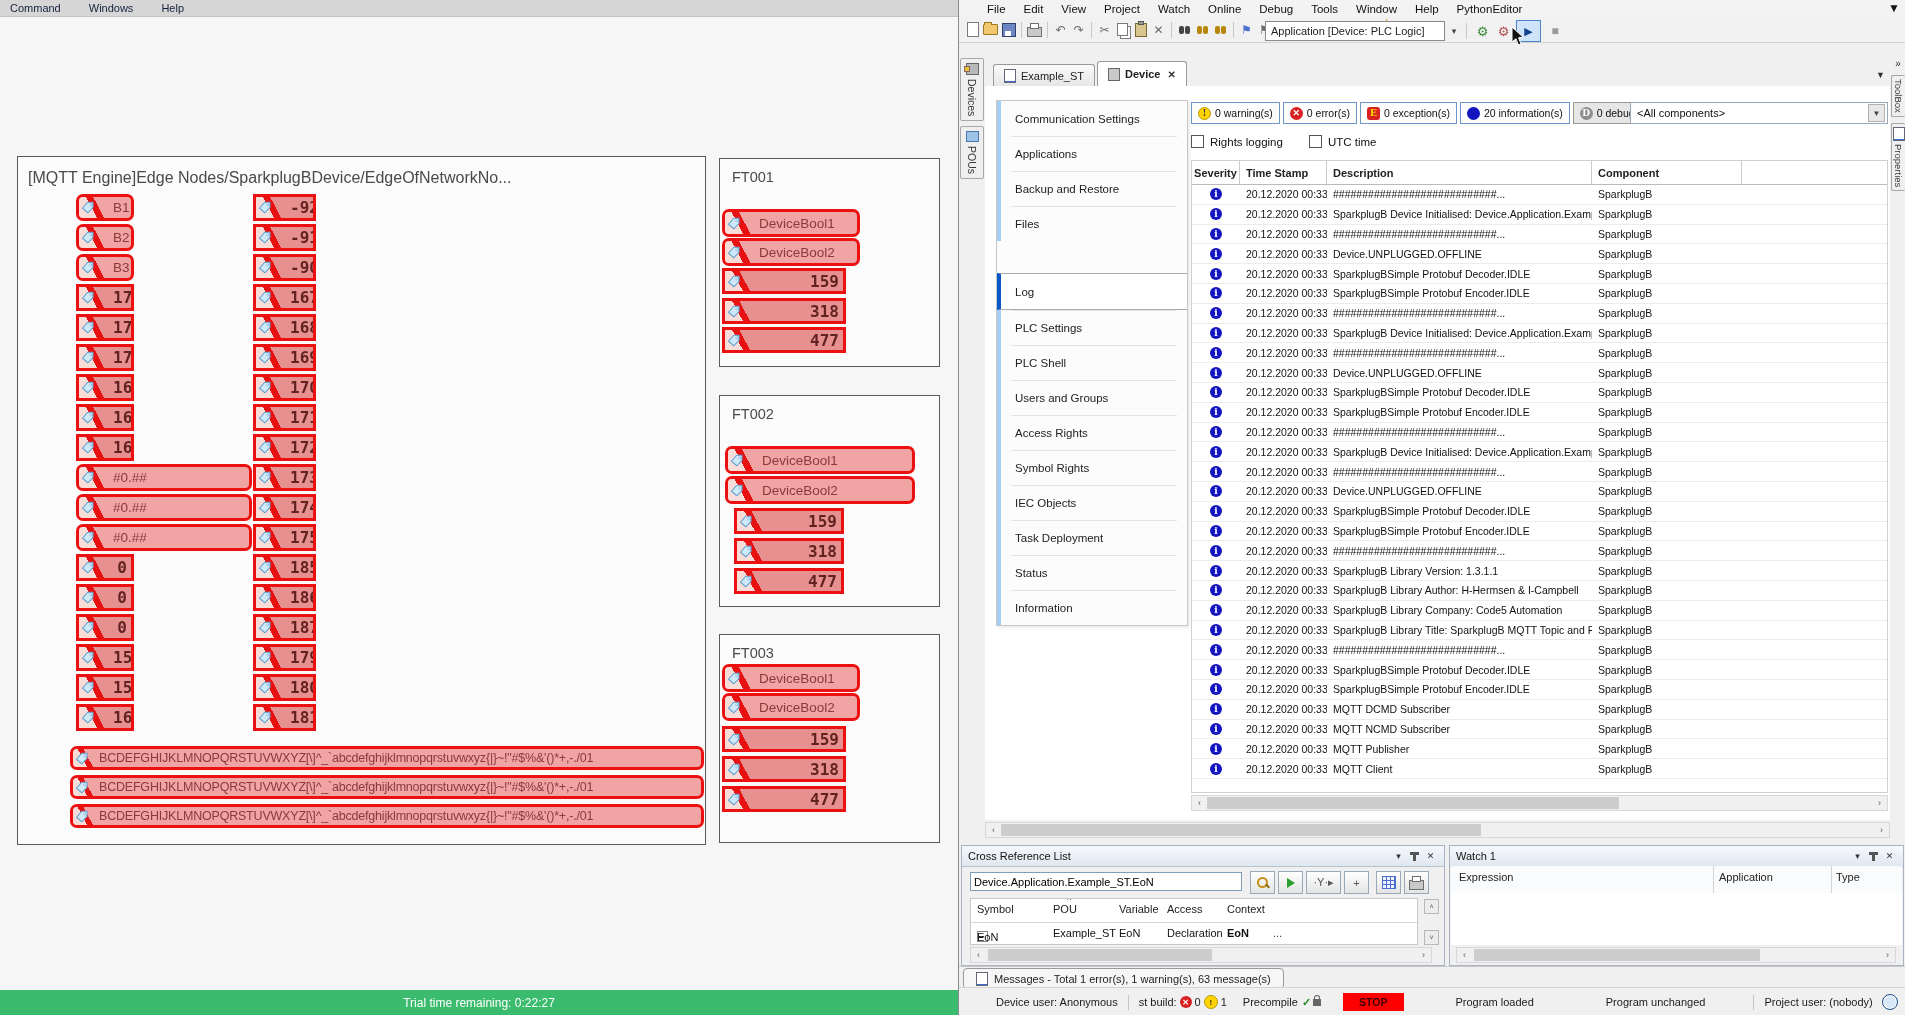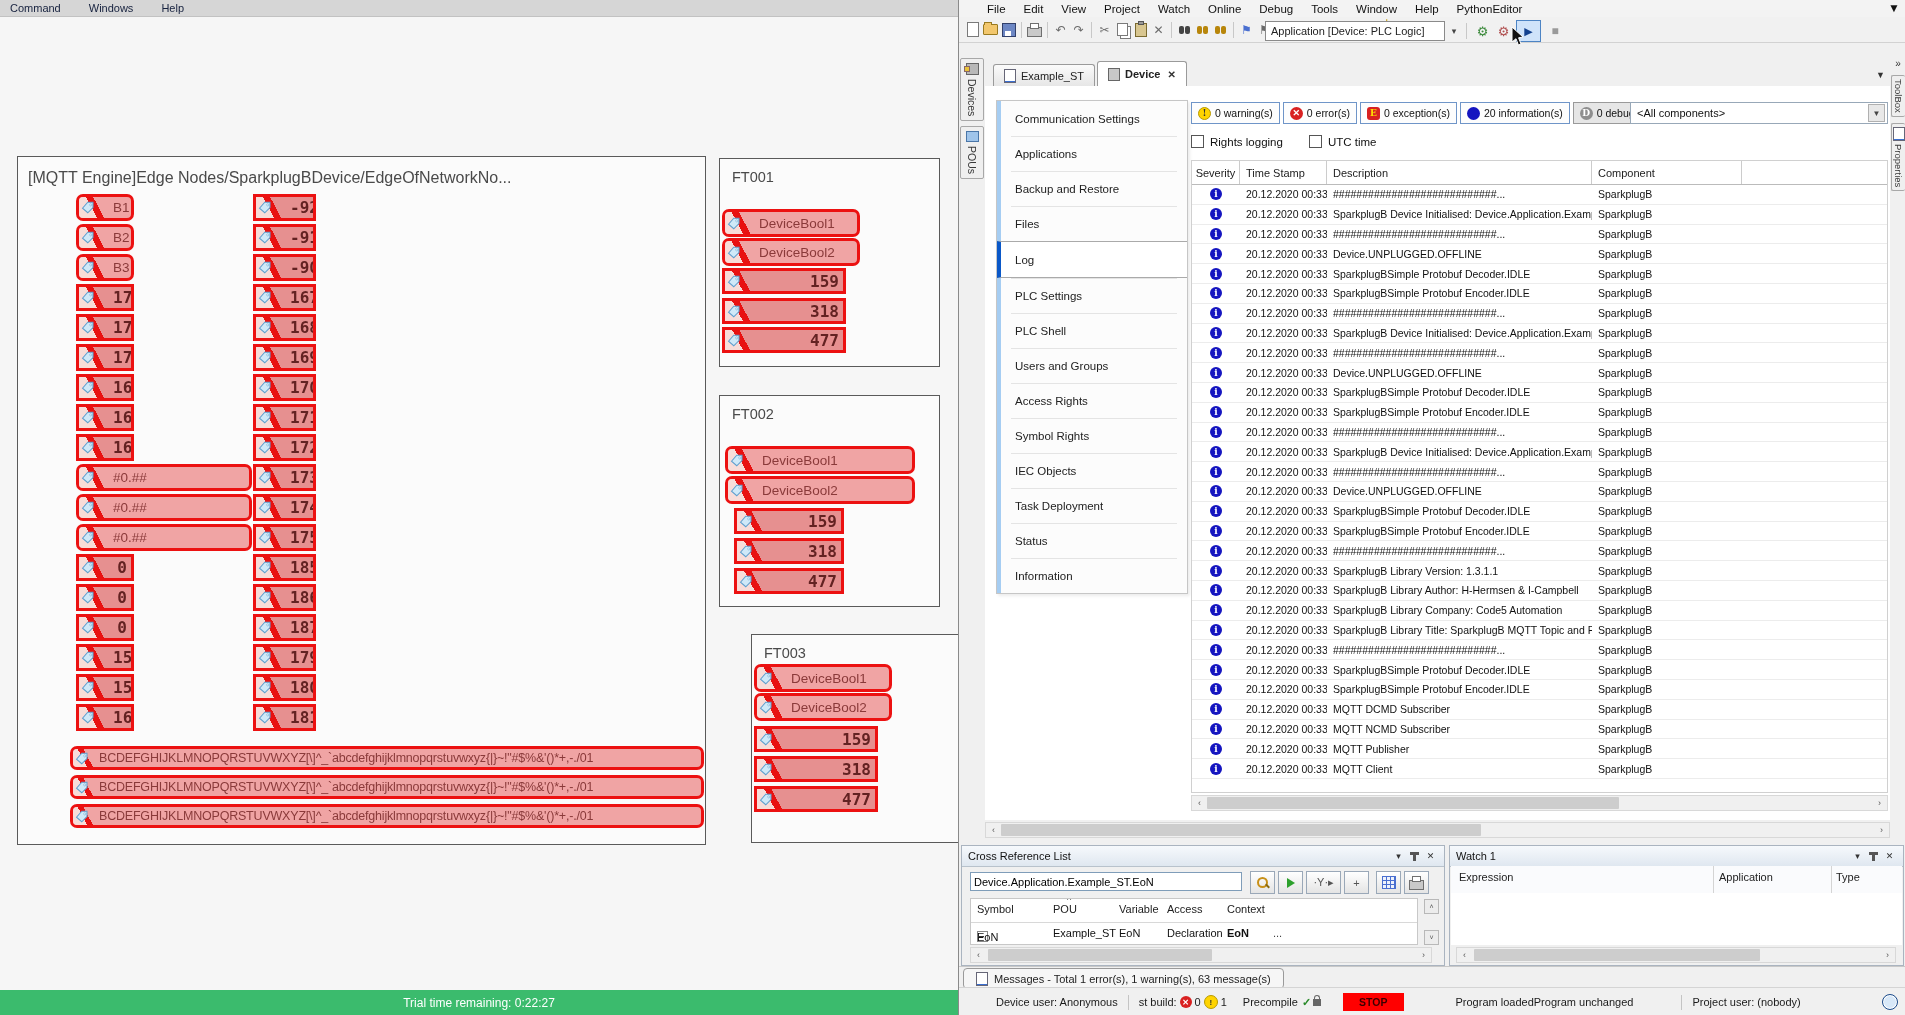--- a/index.html
+++ b/index.html
@@ -100,21 +100,21 @@
   .dtab .x{font-size:10px;color:#333;margin-left:2px;}
   #tabs-dd{position:absolute;right:20px;top:70px;font-size:9px;color:#333;}
 
   
   #dev-page{position:absolute;left:26px;top:86px;width:905px;height:734px;background:#fff;}
   #dev-nav{position:absolute;left:11px;top:14px;width:190px;border:1px solid #c6c6c6;background:#fcfcfc;
            box-shadow:2px 2px 3px rgba(0,0,0,.08);}
   .nav-item{height:35px;display:flex;align-items:center;padding-left:14px;font-size:11.5px;color:#222;
             border-left:4px solid #a6cdf2;background:#fcfcfc;position:relative;}
   .nav-item:not(:first-child)::before{content:'';position:absolute;left:10px;right:10px;top:0;height:1px;background:#e4e4e4;}
-  .nav-item.selected{border-left-color:#0a58c8;background:#fff;border-top:1px solid #aaa;border-bottom:1px solid #aaa;}
+  .nav-item.selected{border-left-color:#0a58c8;background:#fff;border-top:1px solid #aaa;border-bottom:1px solid #aaa;margin-top:32px;}
   .nav-item.selected::before{display:none;}
 
   #log-badges{position:absolute;left:206px;top:16px;height:22px;display:flex;gap:3px;align-items:stretch;}
   .badge{display:flex;align-items:center;gap:4px;padding:0 6px;border:1px solid #6f95c8;background:#fdfdfd;
          font-size:10.5px;white-space:nowrap;}
   .badge.debug{border-color:#9a9a9a;background:#e6e6e6;}
   .bic{width:13px;height:13px;border-radius:50%;display:flex;align-items:center;justify-content:center;
        font-size:9px;font-weight:bold;color:#fff;flex:0 0 auto;font-family:"DejaVu Serif",serif;}
   .bic.warning{background:#ffd400;color:#333;border:1px solid #b89a00;box-sizing:border-box;}
   .bic.error{background:#d92121;}
@@ -125,21 +125,21 @@
          background:#fff;display:flex;align-items:center;justify-content:space-between;
          padding:0 2px 0 6px;font-size:11px;box-sizing:border-box;}
   .dd-box{width:15px;height:16px;background:#e8e8e8;border:1px solid #b0b0b0;display:flex;
           align-items:center;justify-content:center;font-size:8px;color:#444;}
 
   #log-checks{position:absolute;left:206px;top:49px;display:flex;gap:26px;align-items:center;font-size:11.5px;}
   .cb{width:11px;height:11px;border:1px solid #555;background:#fff;display:inline-block;margin-right:6px;vertical-align:-2px;}
 
   #log-table{position:absolute;left:206px;top:74px;width:697px;height:633px;background:#fff;
              border:1px solid #d0d0d0;box-sizing:border-box;overflow:hidden;}
-  .lt-hdr{display:flex;height:23px;border-bottom:1px solid #bbb;align-items:flex-start;font-size:11px;color:#222;}
+  .lt-hdr{display:flex;height:23px;border-bottom:1px solid #bbb;align-items:flex-start;font-size:11px;color:#222;font-weight:bold;}
   .lt-hdr div{padding-left:6px;border-right:1px solid #ccc;height:100%;display:flex;align-items:center;box-sizing:border-box;}
   .lt-row{display:flex;height:18.8px;border-bottom:1px solid #ececec;align-items:center;font-size:10.5px;color:#111;}
   .lt-row div{padding-left:6px;height:100%;display:flex;align-items:center;box-sizing:border-box;overflow:hidden;white-space:nowrap;}
   .c-sev{width:48px;justify-content:center;padding-left:0!important;}
   .c-time{width:87px;}
   .c-desc{width:265px;}
   .c-comp{width:150px;}
   .c-fill{flex:1;border-right:none!important;}
   .info-ico{width:12px;height:12px;border-radius:50%;background:#1515c0;color:#fff;font-size:9px;
             font-weight:bold;display:flex;align-items:center;justify-content:center;font-family:"DejaVu Serif",serif;}
@@ -660,21 +660,21 @@
           <div class="tag num" style="left: 14px; top: 172px; width: 110px; height: 26px;">
             <span class="tag-ico">
               <svg viewBox="0 0 20 20">
                 <path d="M2 11 L9 3 h7 v7 L9 17 z" fill="#cfe9f8" stroke="#5f9fce" stroke-width="1.4"></path>
                 <circle cx="13" cy="6.5" r="1.4" fill="#ffffff" stroke="#5f9fce" stroke-width="0.8"></circle>
               </svg>
             </span>
             <span class="tag-val">477</span>
           </div>
         </div>
-        <div class="ft-box" style="left: 719px; top: 634px; width: 219px; height: 207px; margin-left: 32px;">
+        <div class="ft-box" style="left: 719px; top: 634px; width: 219px; height: 207px;">
           <div class="ft-label">FT003</div>
           <div class="tag text" style="left: 2px; top: 29px; width: 138px; height: 28px;">
             <span class="tag-ico">
               <svg viewBox="0 0 20 20">
                 <path d="M2 11 L9 3 h7 v7 L9 17 z" fill="#cfe9f8" stroke="#5f9fce" stroke-width="1.4"></path>
                 <circle cx="13" cy="6.5" r="1.4" fill="#ffffff" stroke="#5f9fce" stroke-width="0.8"></circle>
               </svg>
             </span>
             <span class="tag-val">DeviceBool1</span>
           </div>
@@ -1287,19 +1287,19 @@
       <span>st build:</span>
       <span class="sb-ic" style="background:#d92121">✕</span>
       <span>0</span>
       <span class="sb-ic" style="background:#ffd400;color:#333;border:1px solid #b89a00">!</span>
       <span>1</span>
       <span style="margin-left:16px">Precompile</span>
       <span class="chk">✓</span>
       <span class="lock"></span>
       <span class="stop-badge">STOP</span>
       <span style="margin-left:52px">Program loaded</span>
-      <span style="">Program unchanged</span>
+      <span style="margin-left:72px">Program unchanged</span>
       <span class="sb-sep" style="margin-left:48px"></span>
       <span>Project user: (nobody)</span>
       <span class="globe"></span>
     </div>
   </section>
 </div>
 
 </body></html>

